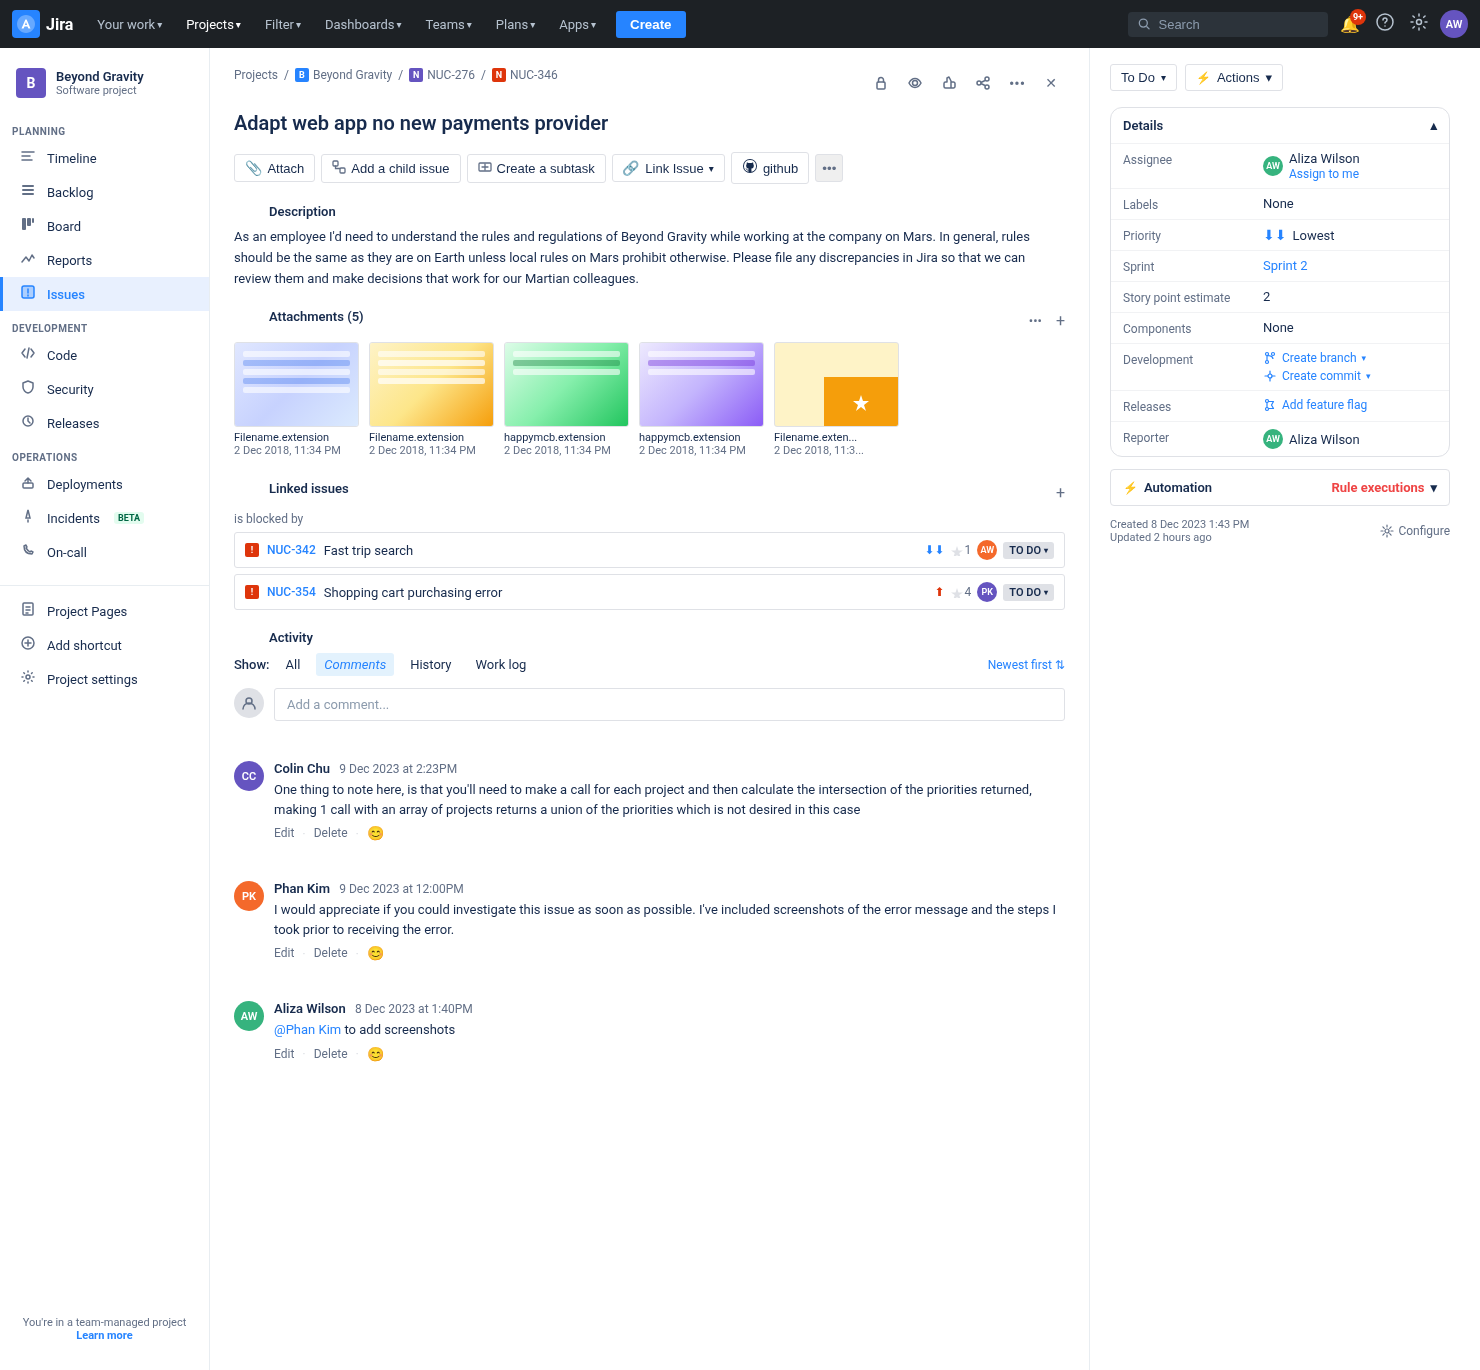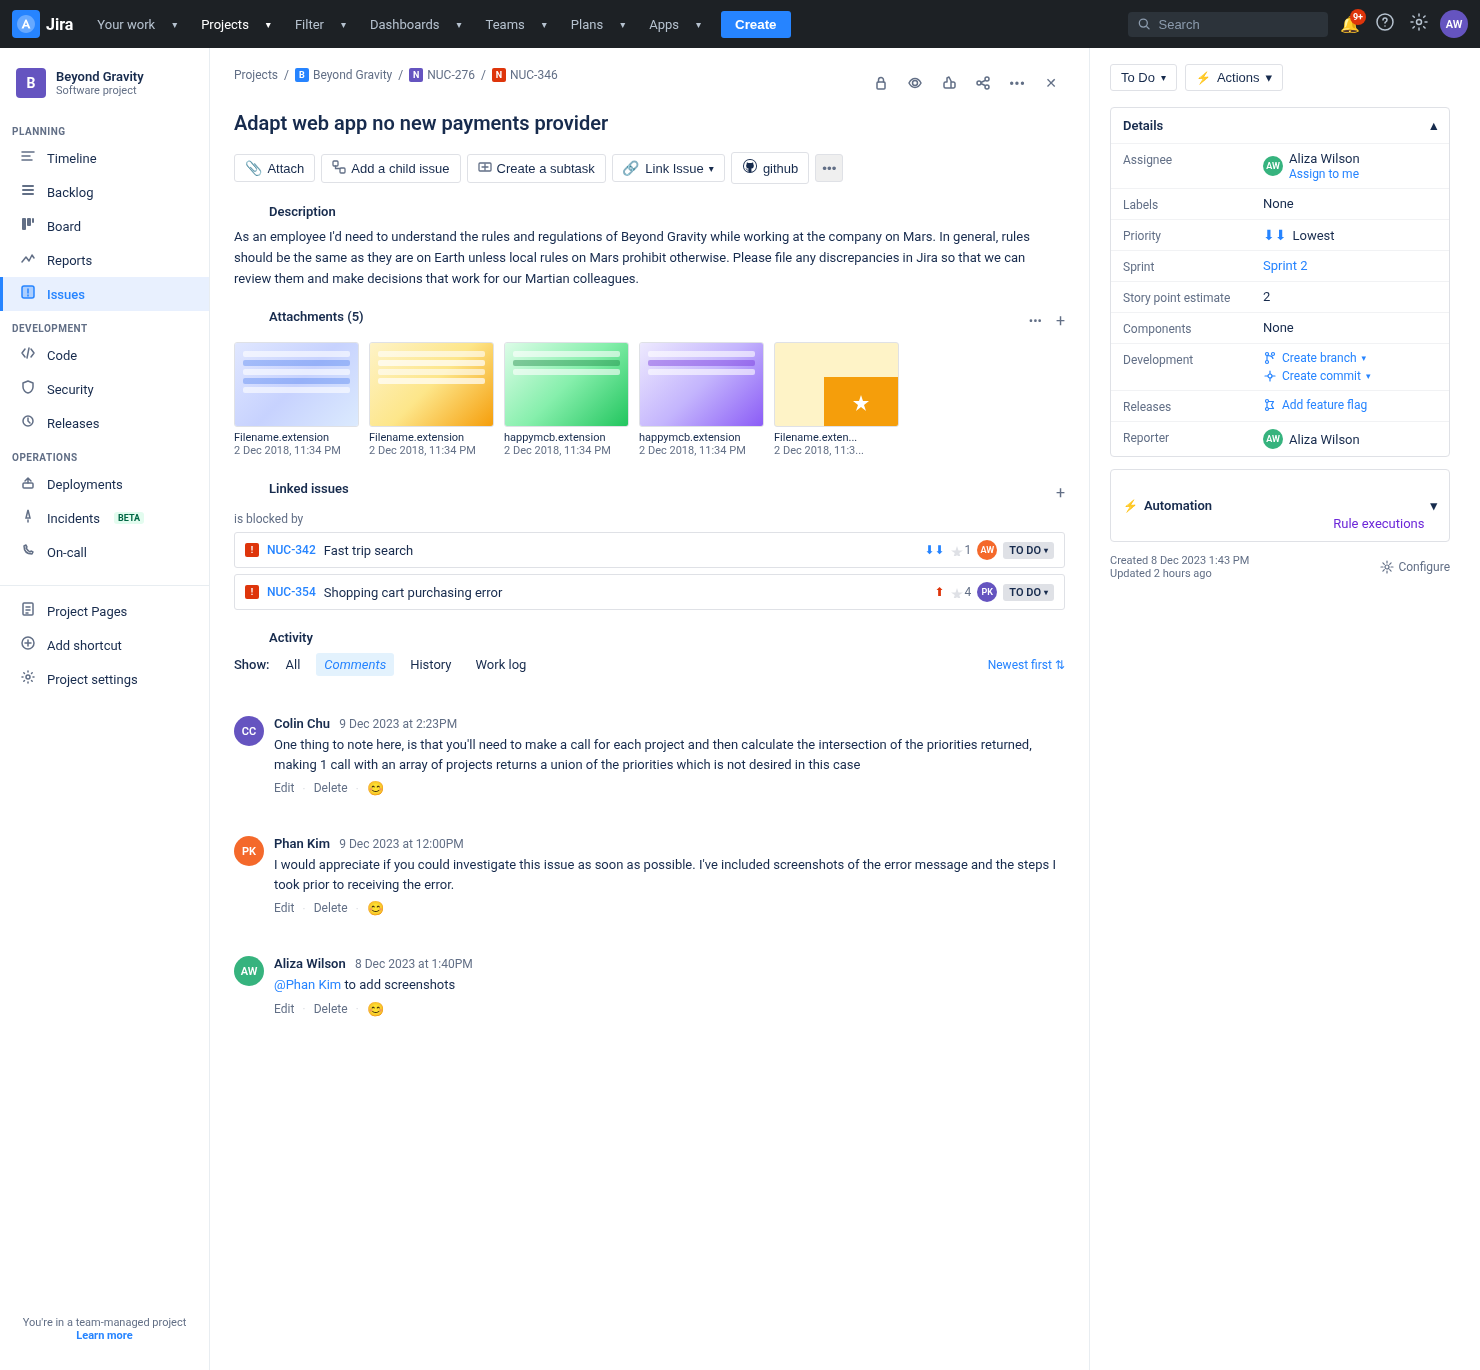--- a/index.html
+++ b/index.html
@@ -6,21 +6,21 @@
     body { font-family: -apple-system, BlinkMacSystemFont, "Segoe UI", Roboto, sans-serif; font-size: 13px; background: #fff; color: #172b4d; }
 
     
     .top-nav {
       display: flex; align-items: center; height: 48px; background: #1d2125; padding: 0 12px;
       gap: 8px; position: fixed; top: 0; left: 0; right: 0; z-index: 100;
     }
     .top-nav-logo { display: flex; align-items: center; gap: 6px; margin-right: 8px; }
     .top-nav-logo .logo-icon { width: 28px; height: 28px; background: #2684ff; border-radius: 4px; display: flex; align-items: center; justify-content: center; }
     .top-nav-logo .logo-text { color: #fff; font-weight: 700; font-size: 16px; }
-    .top-nav-link { color: #b6c2cf; font-size: 13px; padding: 4px 8px; cursor: pointer; display: flex; align-items: center; gap: 17px; }
+    .top-nav-link { color: #b6c2cf; font-size: 13px; padding: 4px 8px; cursor: pointer; display: flex; align-items: center; gap: 2px; }
     .top-nav-link.active { color: #fff; }
     .nav-chevron { font-size: 10px; }
     .create-btn { background: #2684ff; color: #fff; border: none; border-radius: 3px; padding: 6px 14px; font-weight: 600; cursor: pointer; margin-left: 4px; }
     .top-nav-right { margin-left: auto; display: flex; align-items: center; gap: 8px; }
     .search-box { display: flex; align-items: center; background: #2c333a; border-radius: 4px; padding: 5px 10px; gap: 8px; width: 200px; }
     .search-box input { background: transparent; border: none; color: #b6c2cf; outline: none; font-size: 13px; width: 100%; }
     .search-box input::placeholder { color: #8c9bad; }
     .nav-icon { color: #b6c2cf; font-size: 16px; cursor: pointer; position: relative; padding: 4px; }
     .notif-badge { position: absolute; top: -2px; right: -2px; background: #de350b; color: #fff; border-radius: 50%; width: 16px; height: 16px; font-size: 9px; display: flex; align-items: center; justify-content: center; font-weight: 700; }
     .avatar-circle { width: 28px; height: 28px; border-radius: 50%; background: #6554c0; display: flex; align-items: center; justify-content: center; color: #fff; font-size: 11px; font-weight: 600; cursor: pointer; }
@@ -125,34 +125,34 @@
     .comment-actions { display: flex; align-items: center; gap: 8px; margin-top: 6px; }
     .comment-action-link { font-size: 12px; color: #626f86; cursor: pointer; }
     .comment-action-sep { color: #dfe1e6; }
     .emoji-btn { font-size: 14px; cursor: pointer; }
     .issue-top-actions { display: flex; align-items: center; gap: 8px; margin-bottom: 16px; }
     .status-btn { display: flex; align-items: center; gap: 6px; background: #fff; border: 1px solid #dfe1e6; border-radius: 3px; padding: 5px 10px; cursor: pointer; font-size: 13px; font-weight: 500; color: #172b4d; }
     .status-btn .chevron { font-size: 10px; }
     .actions-btn { display: flex; align-items: center; gap: 6px; background: #fff; border: 1px solid #dfe1e6; border-radius: 3px; padding: 5px 10px; cursor: pointer; font-size: 13px; font-weight: 500; color: #172b4d; }
     .lightning-icon { color: #de350b; font-size: 12px; }
 
-    .details-section { border: 1px solid #dfe1e6; border-radius: 4px; margin-bottom: 12px; }
+    .details-section { border: 1px solid #dfe1e6; border-radius: 12px; margin-bottom: 12px; }
     .details-header { display: flex; align-items: center; justify-content: space-between; padding: 10px 12px; font-size: 13px; font-weight: 600; color: #172b4d; cursor: pointer; }
     .detail-row { display: flex; align-items: flex-start; padding: 7px 12px; border-top: 1px solid #f1f2f4; }
     .detail-label { width: 140px; min-width: 140px; font-size: 12px; color: #626f86; padding-top: 2px; }
     .detail-value { flex: 1; font-size: 13px; color: #172b4d; display: flex; align-items: center; gap: 6px; flex-wrap: wrap; }
     .detail-value a { color: #2684ff; text-decoration: none; cursor: pointer; }
     .assignee-avatar { width: 20px; height: 20px; border-radius: 50%; background: #36b37e; display: flex; align-items: center; justify-content: center; color: #fff; font-size: 9px; font-weight: 600; }
     .priority-lowest { color: #2684ff; font-size: 14px; }
     .sprint-link { color: #2684ff; cursor: pointer; }
 
     .automation-section { border: 1px solid #dfe1e6; border-radius: 4px; margin-bottom: 12px; }
     .automation-header { display: flex; align-items: center; gap: 6px; padding: 10px 12px; font-size: 13px; font-weight: 600; color: #172b4d; cursor: pointer; }
     .automation-title { flex: 1; }
-    .rule-exec { font-size: 13px; color: #6d28d9; font-weight: 400; margin-top: 36px; }
+    .rule-exec { font-size: 13px; color: #ef4444; font-weight: 700; }
 
     .dev-link { display: flex; align-items: center; gap: 5px; color: #2684ff; font-size: 12px; cursor: pointer; }
     .dev-link .chevron-small { font-size: 9px; }
 
     .meta-footer { font-size: 11px; color: #626f86; margin-top: 12px; }
     .configure-btn { display: flex; align-items: center; gap: 4px; color: #626f86; cursor: pointer; font-size: 12px; float: right; }
 
     
     ::-webkit-scrollbar { width: 6px; height: 6px; }
     ::-webkit-scrollbar-track { background: transparent; }
@@ -628,20 +628,29 @@
             <span class="activity-filter">All</span>
             <span class="activity-filter active">Comments</span>
             <span class="activity-filter">History</span>
             <span class="activity-filter">Work log</span>
             <span class="activity-sort">
               <span>Newest first</span>
               <span>⇅</span>
             </span>
           </div>
 
+          <div class="comment-input-row">
+            <div class="comment-avatar">
+              <svg width="16" height="16" viewBox="0 0 16 16" fill="none">
+                  <circle cx="8" cy="6" r="3" stroke="#626f86" stroke-width="1.5"></circle>
+                  <path d="M2 14c0-3.3 2.7-6 6-6s6 2.7 6 6" stroke="#626f86" stroke-width="1.5" stroke-linecap="round"></path>
+                </svg>
+            </div>
+            <div class="comment-input-box">Add a comment...</div>
+          </div>
 
           <div class="comment-item">
             <div class="commenter-avatar commenter-purple">CC</div>
             <div class="comment-body">
               <span class="comment-author">Colin Chu</span>
               <span class="comment-time">9 Dec 2023 at 2:23PM</span>
               <div class="comment-text">One thing to note here, is that you'll need to make a call for each project and then calculate the intersection of the priorities returned, making 1 call with an array of projects returns a union of the priorities which is not desired in this case</div>
               <div class="comment-actions">
                 <span class="comment-action-link">Edit</span>
                 <span class="comment-action-sep">·</span>

